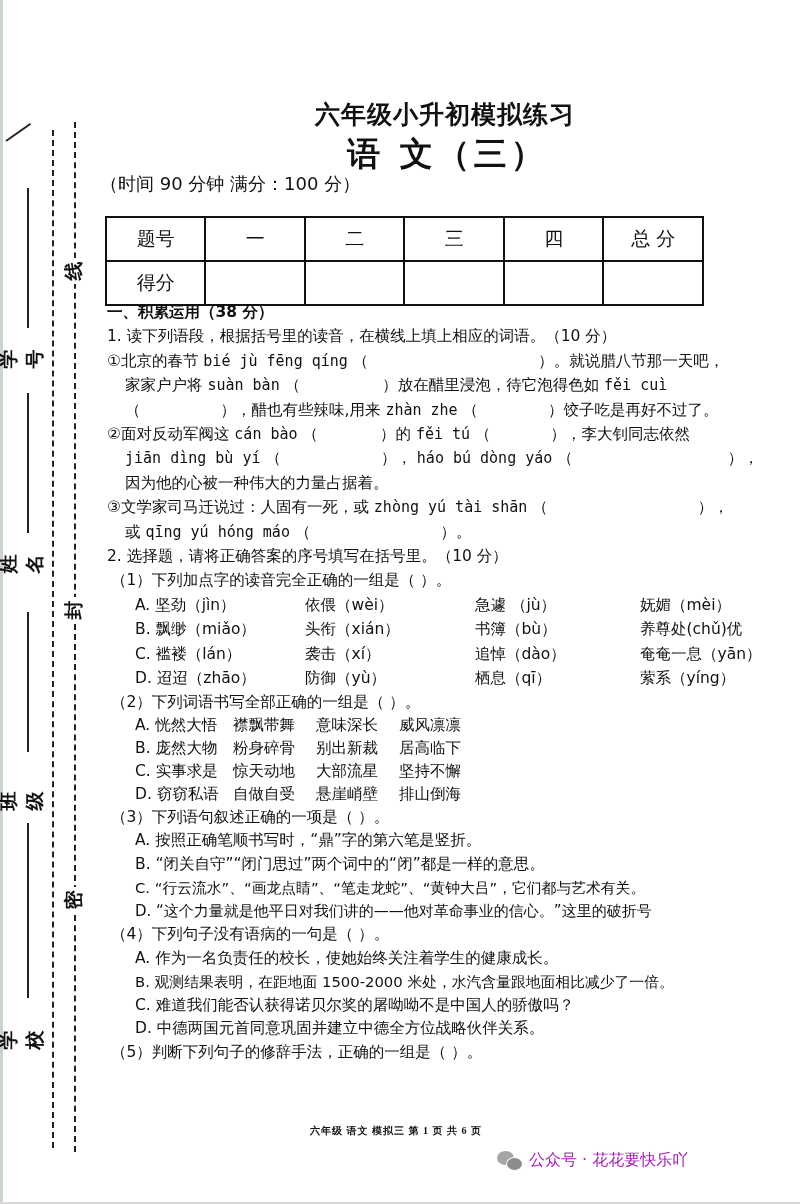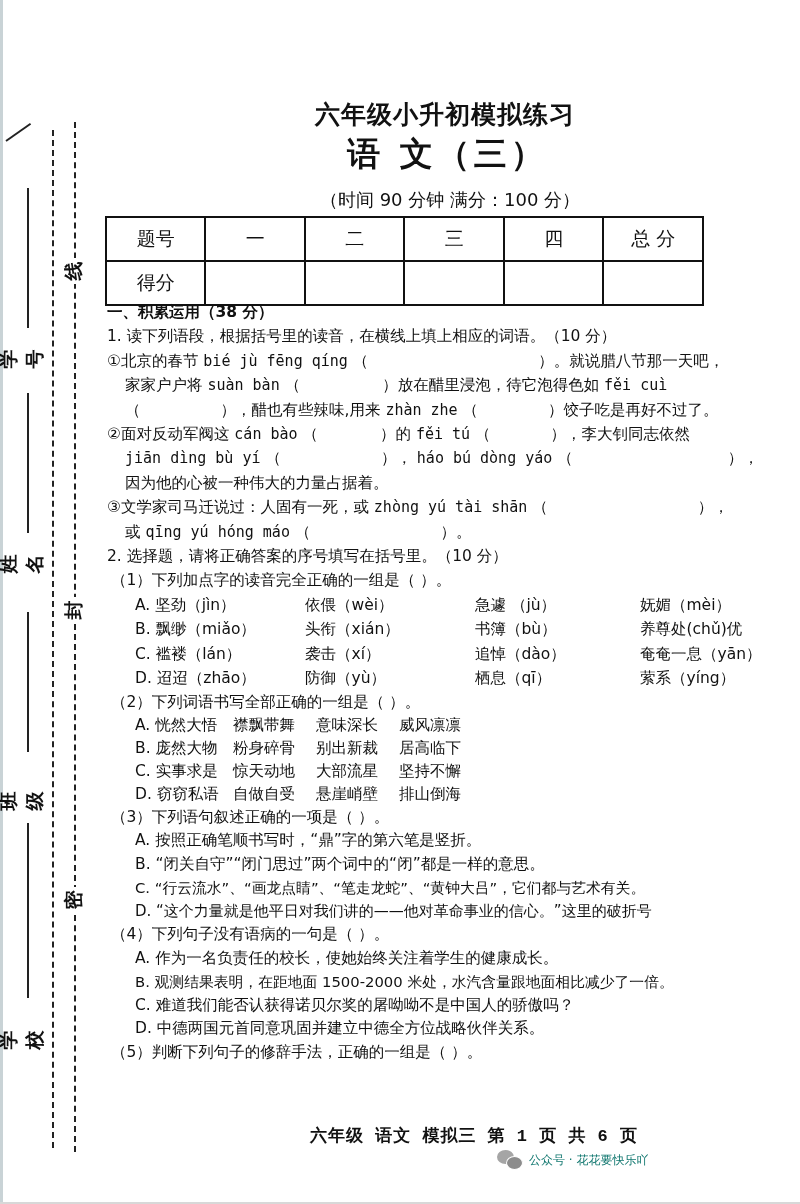--- a/index.html
+++ b/index.html
@@ -16,39 +16,39 @@
   .vline { position: absolute; left: 27px; width: 1.5px; background: #222; }
   .vlabel { position: absolute; left: 6px; width: 32px; font-family: "DejaVu Sans", sans-serif; font-weight: bold; font-size: 19px; transform: rotate(-90deg); transform-origin: center; text-align: center; letter-spacing: 2px; }
   .dash { position: absolute; width: 0; border-left: 2.5px dashed #222; }
   .dash.a { left: 52px; top: 130px; height: 1018px; }
   .dash.b { left: 74px; top: 122px; height: 1030px; }
   .seal { position: absolute; left: 60px; width: 26px; height: 26px; background: #fff; font-family: "DejaVu Sans", sans-serif; font-weight: bold; font-size: 19px; transform: rotate(-90deg); text-align: center; line-height: 26px; }
 
   
   .title1 { position: absolute; left: 0; right: 0; top: 98px; padding-left: 90px; text-align: center; font-size: 25px; font-weight: bold; letter-spacing: 1px; font-family: Liberation Sans, sans-serif; }
   .title2 { position: absolute; left: 0; right: 0; top: 132px; padding-left: 95px; text-align: center; font-size: 33px; font-weight: bold; font-family: "DejaVu Sans", sans-serif; letter-spacing: 4px; }
-  .subtitle { position: absolute; left: 0; right: 0; top: 188px; padding-left: 100px; text-align: center; font-size: 18px; font-family: "DejaVu Sans", sans-serif; }
+  .subtitle { position: absolute; left: 0; right: 0; top: 172px; padding-left: 100px; text-align: left; font-size: 18px; font-family: "DejaVu Sans", sans-serif; }
 
   table.score { position: absolute; left: 105px; top: 216px; width: 599px; border-collapse: collapse; font-family: "DejaVu Sans", sans-serif; font-size: 19px; }
   table.score td { border: 2px solid #111; height: 40px; text-align: center; width: 16.66%; }
 
   
   .content { position: absolute; left: 107px; top: 300px; width: 685px; font-family: "DejaVu Sans", sans-serif; font-size: 15.5px; line-height: 24.4px; }
   .line { white-space: nowrap; position: relative; }
   .ind1 { padding-left: 18px; }
   .ind2 { padding-left: 28px; }
   .ind3 { padding-left: 44px; }
   .sec-head { font-weight: bold; }
   .py { font-family: "DejaVu Sans Mono", "Liberation Mono", monospace; font-size: 15px; }
   .blank { display: inline-block; }
   .grid4 { display: grid; grid-template-columns: 170px 170px 165px 170px; padding-left: 28px; }
   .grid4w { display: grid; grid-template-columns: 90px 75px 75px 75px; column-gap: 8px; padding-left: 28px; }
 
-  .footer { position: absolute; left: 310px; top: 1124px; font-family: Liberation Mono, monospace; font-weight: bold; font-size: 17px; letter-spacing: 1px; }
-  .watermark { position: absolute; left: 497px; top: 1150px; font-family: "DejaVu Sans", sans-serif; font-size: 12px; color: #0f766e; display: flex; align-items: center; gap: 6px; }
+  .footer { position: absolute; left: 310px; top: 1124px; font-family: Liberation Serif, serif; font-weight: bold; font-size: 10px; letter-spacing: 1px; }
+  .watermark { position: absolute; left: 497px; top: 1150px; font-family: "DejaVu Sans", sans-serif; font-size: 16px; color: #a21caf; display: flex; align-items: center; gap: 6px; }
   .wx-icon { position: relative; width: 26px; height: 20px; }
   .wx-icon .b1 { position: absolute; left: 0; top: 0; width: 17px; height: 14px; border-radius: 50%; background: #a5a5a5; }
   .wx-icon .b2 { position: absolute; left: 9px; top: 6px; width: 15px; height: 12px; border-radius: 50%; background: #8c8c8c; border: 1px solid #fff; }
 </style>
 </head>
 <body>
 
 <div class="edge-left"></div>
 
 <div class="margin">

